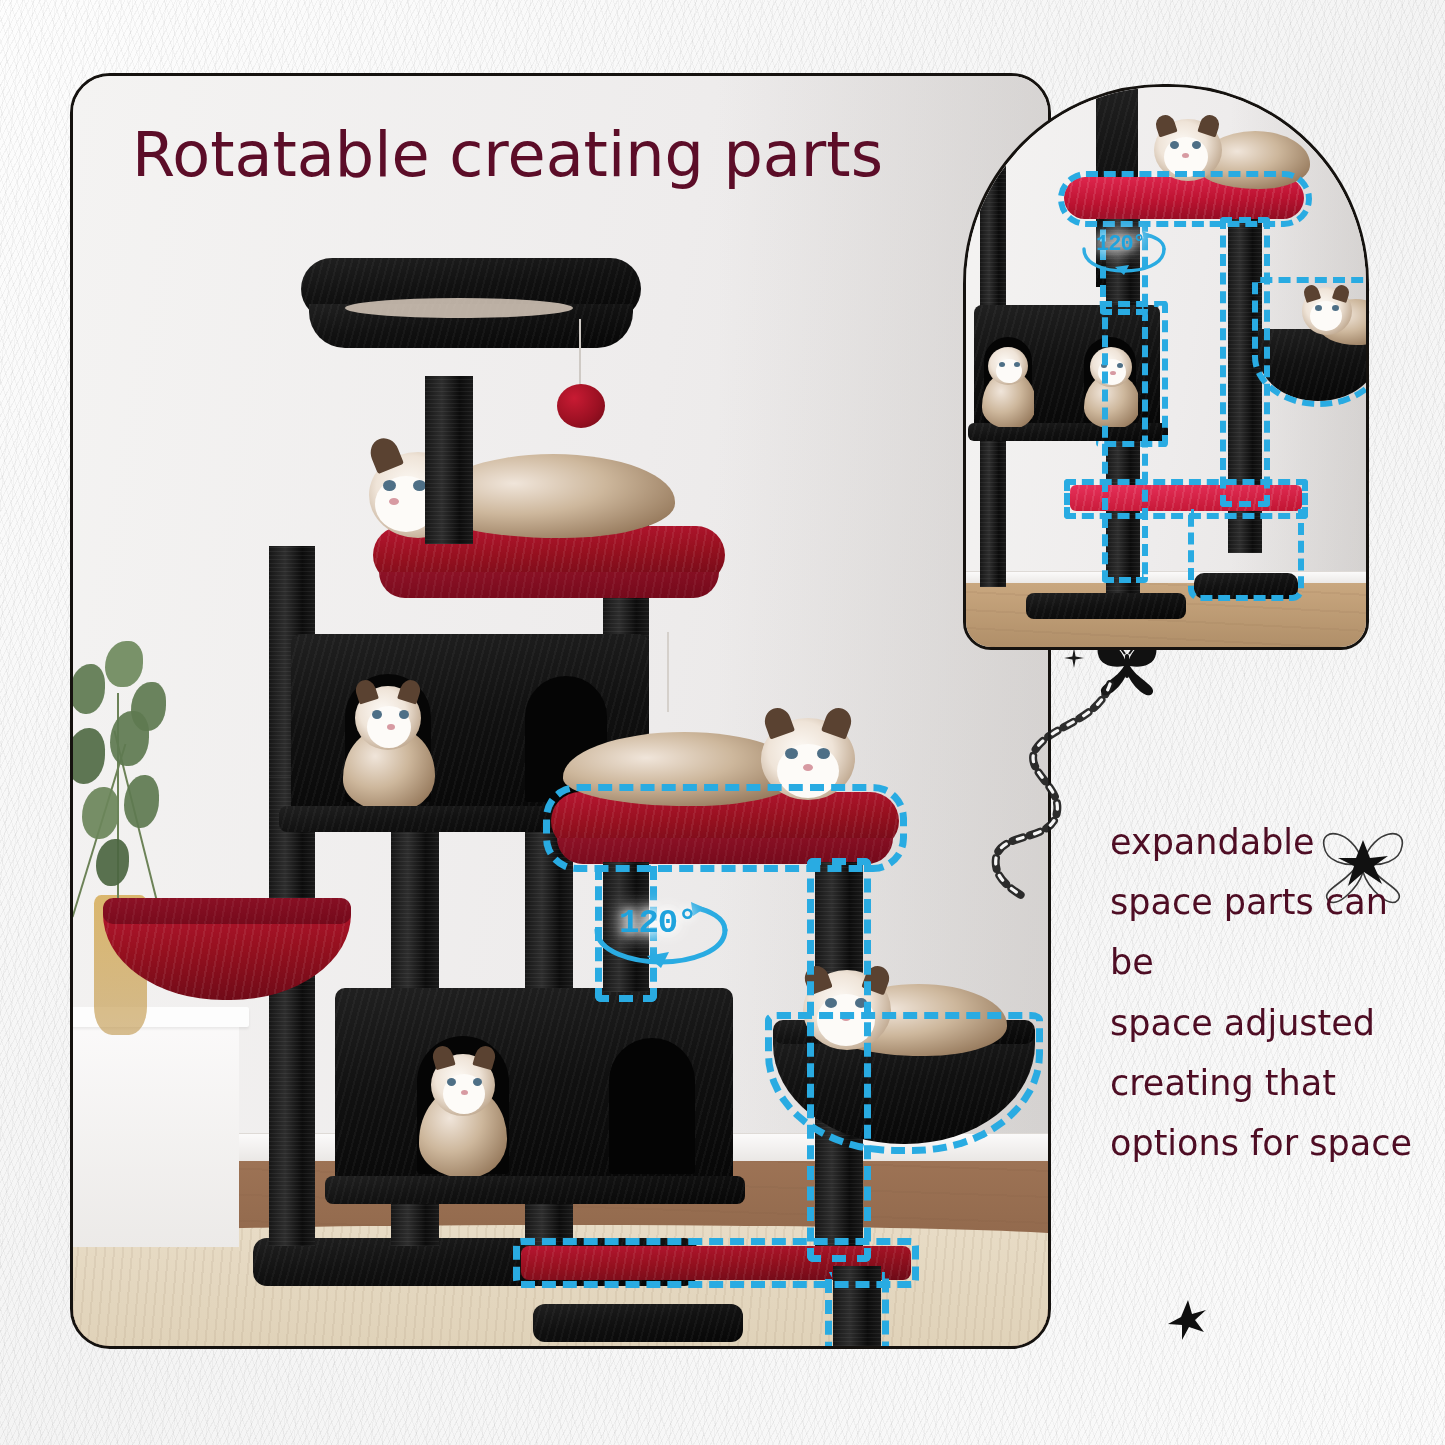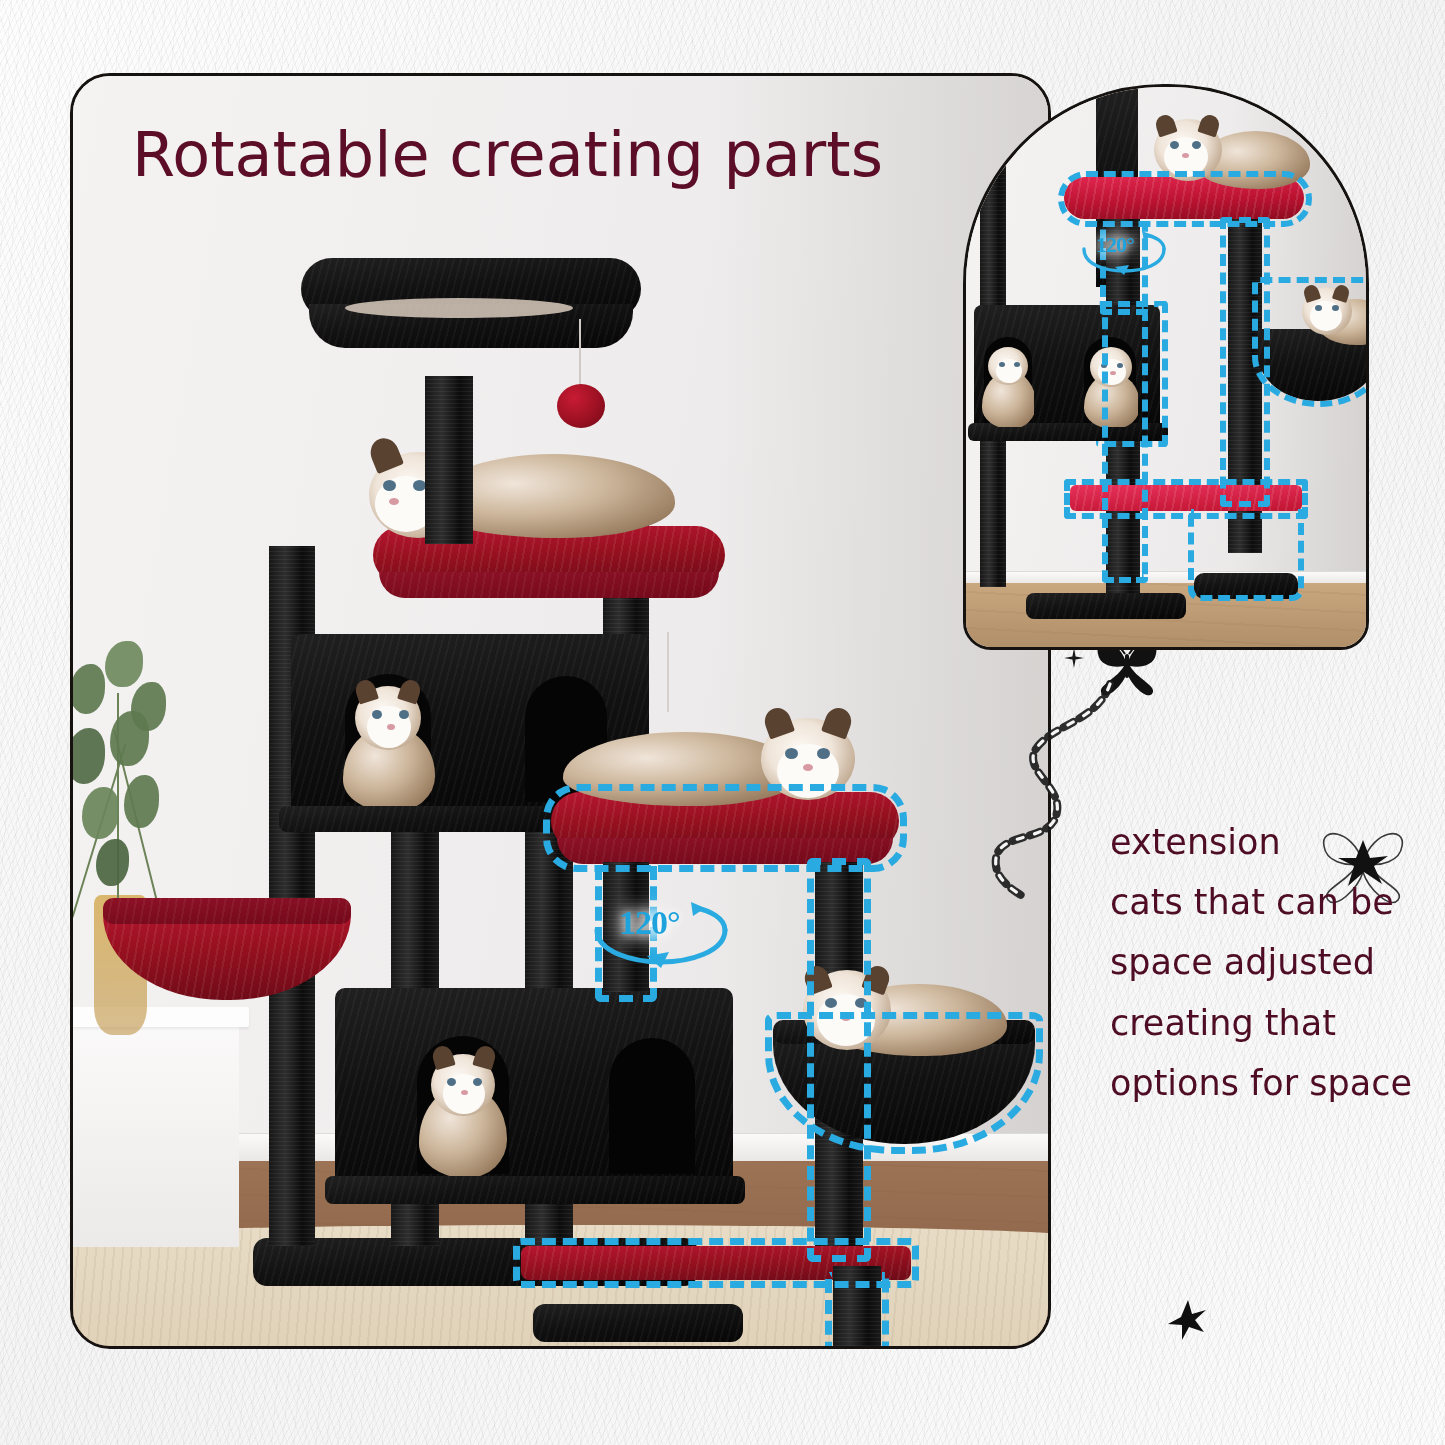--- a/index.html
+++ b/index.html
@@ -79,21 +79,21 @@
   .cat-face{position:absolute;border-radius:50%;background:#fdfbf8;}
   .cat-ear{position:absolute;background:#5a4231;border-radius:60% 60% 10% 10%;}
   .cat-eye{position:absolute;background:#4e6f86;border-radius:50%;}
   .cat-nose{position:absolute;background:#d79aa2;border-radius:50%;}
 
   
   .dash{position:absolute;border:7px dashed #29ABE2;border-radius:4px;box-sizing:border-box;}
 
   
   .badge120{position:absolute;color:#1fa3dd;font-weight:bold;
-    font-family:Liberation Serif, serif;letter-spacing:-1px;
+    font-family:Liberation Mono, monospace;letter-spacing:-1px;
     text-shadow:0 0 10px #fff, 0 0 18px #fff, 0 0 26px #fff;}
   .badge120 .deg-txt{position:relative;z-index:3;}
   .rot-arc{position:absolute;left:0;top:0;z-index:2;}
 
   
   #title{
     position:absolute;left:132px;top:118px;
     font-size:62px;color:#5c0d28;letter-spacing:0px;white-space:nowrap;
     font-family:"DejaVu Sans", sans-serif;
   }
@@ -385,20 +385,20 @@
     <path d="M54,44 C44,14 12,10 16,30 C18,46 38,50 50,48 C40,66 12,74 20,84 C28,94 50,72 55,56
              C60,72 82,94 90,84 C98,74 70,66 60,48 C72,50 92,46 94,30 C98,10 66,14 56,44 Z" fill="none" stroke="#3a3a3a" stroke-width="1.6"></path>
     <path d="M55,24 L62,42 L80,40 L66,50 L74,68 L56,56 L40,70 L46,50 L30,42 L48,42 Z" fill="#111"></path>
   </svg>
 
   <svg class="deco" style="left:1168px;top:1300px;" width="40" height="40" viewBox="0 0 40 40">
     <path d="M20,0 L24,14 L38,10 L27,20 L36,32 L21,27 L14,40 L14,25 L0,24 L13,17 Z" fill="#0f0f0f"></path>
   </svg>
 
   <div id="right-text">
-    <div>extension</div>
-    <div>cats that can be</div>
+    <div>expandable</div>
+    <div>space parts can be</div>
     <div>space adjusted</div>
     <div>creating that</div>
     <div>options for space</div>
   </div>
 
 </div>
 
 </body></html>

